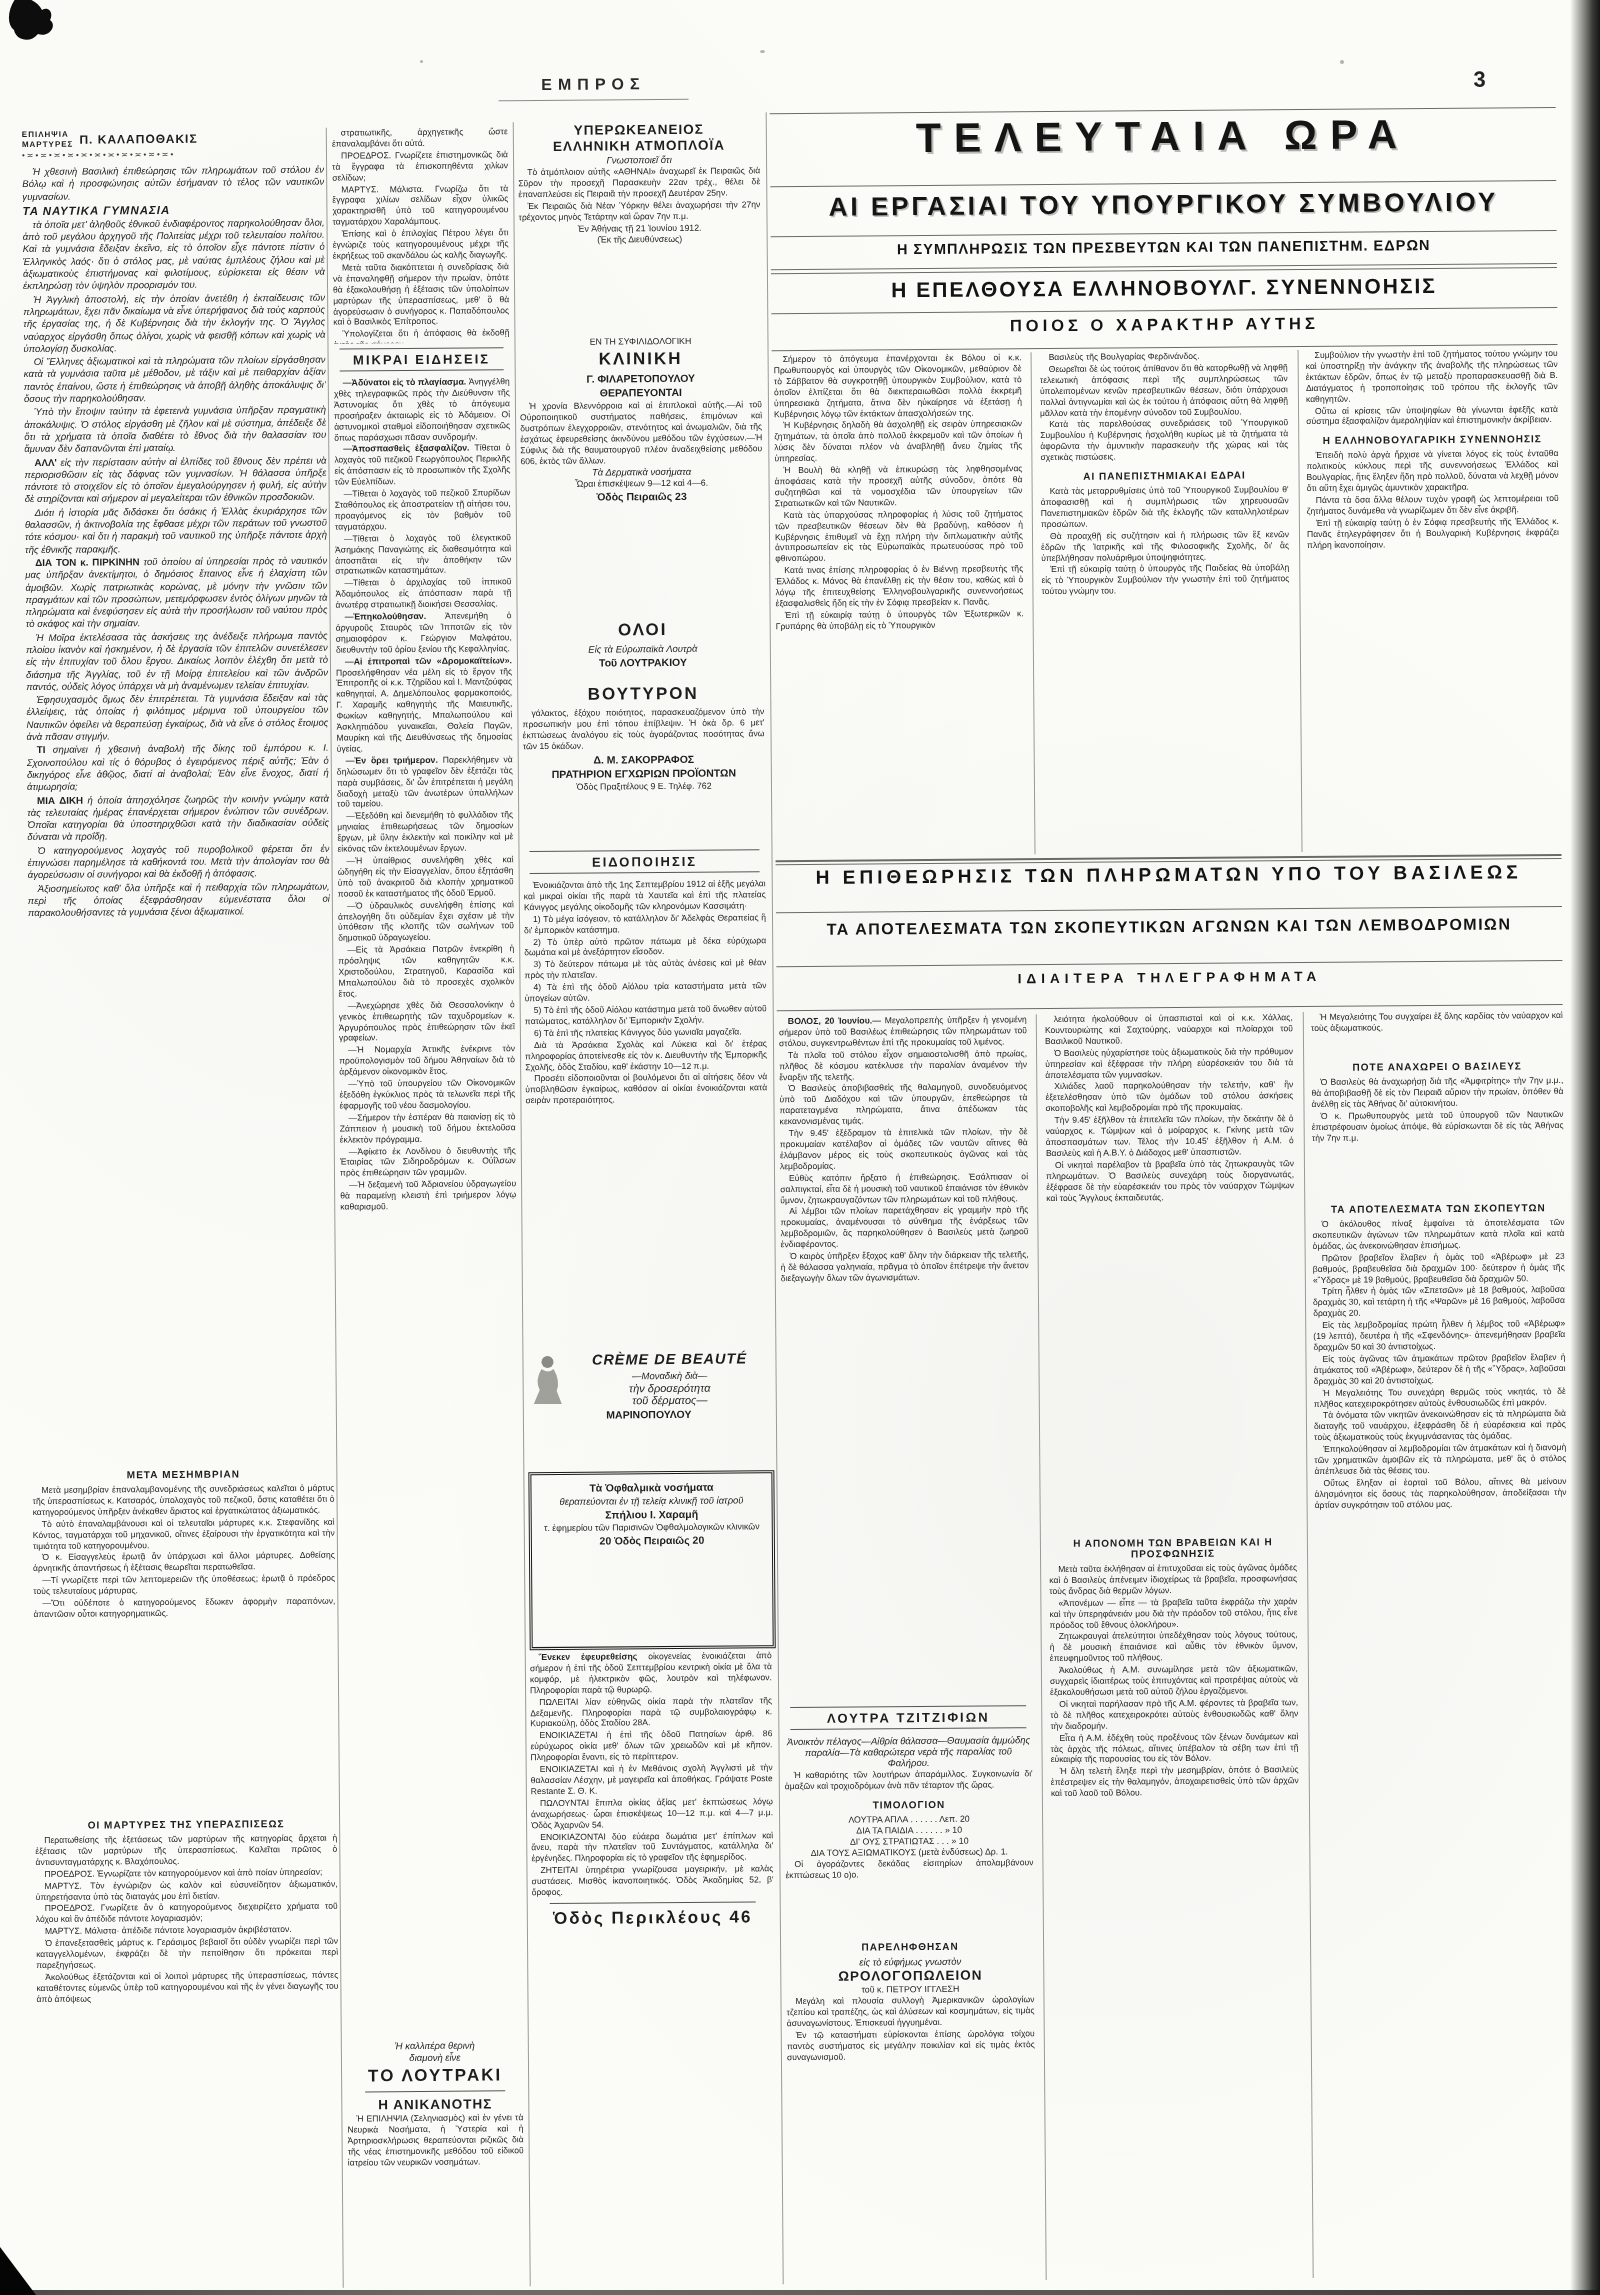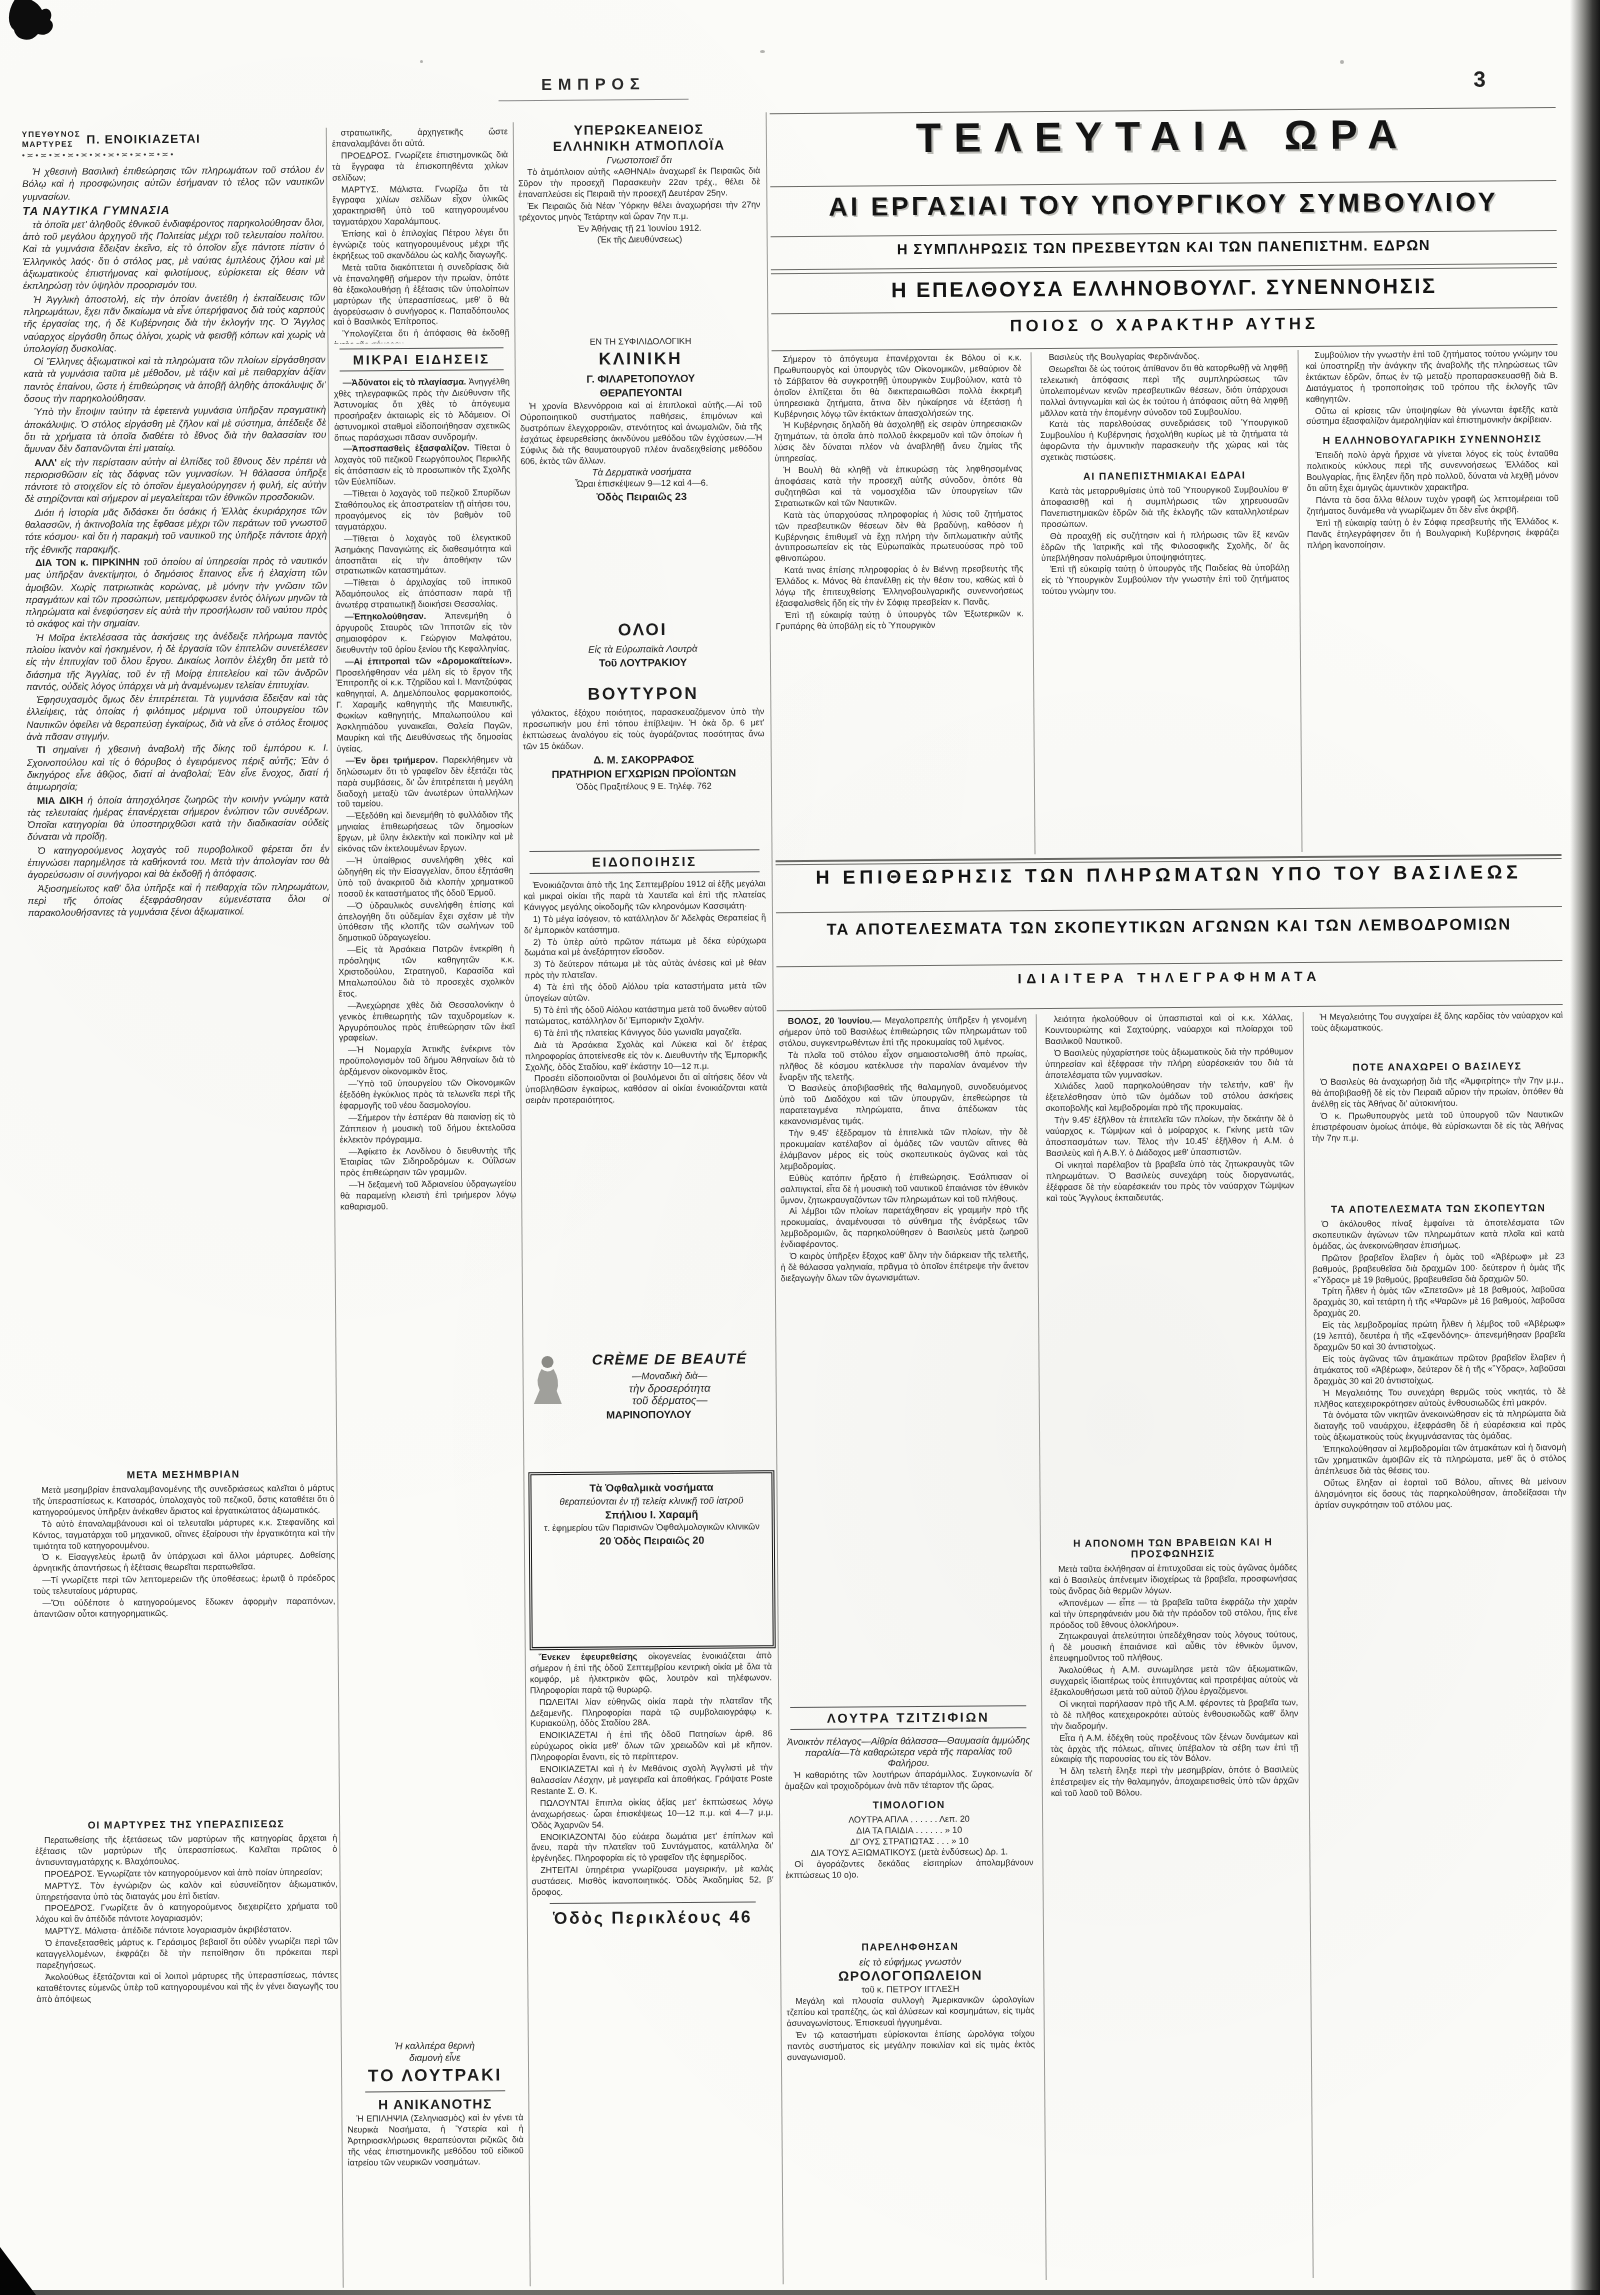--- a/index.html
+++ b/index.html
@@ -126,24 +126,24 @@
     <div class="hl hl3">Η ΣΥΜΠΛΗΡΩΣΙΣ ΤΩΝ ΠΡΕΣΒΕΥΤΩΝ ΚΑΙ ΤΩΝ ΠΑΝΕΠΙΣΤΗΜ. ΕΔΡΩΝ</div>
     <div class="hl hl4">Η ΕΠΕΛΘΟΥΣΑ ΕΛΛΗΝΟΒΟΥΛΓ. ΣΥΝΕΝΝΟΗΣΙΣ</div>
     <div class="hl hl5">ΠΟΙΟΣ Ο ΧΑΡΑΚΤΗΡ ΑΥΤΗΣ</div>
     <div class="hl hl6">Η ΕΠΙΘΕΩΡΗΣΙΣ ΤΩΝ ΠΛΗΡΩΜΑΤΩΝ ΥΠΟ ΤΟΥ ΒΑΣΙΛΕΩΣ</div>
     <div class="hl hl7">ΤΑ ΑΠΟΤΕΛΕΣΜΑΤΑ ΤΩΝ ΣΚΟΠΕΥΤΙΚΩΝ ΑΓΩΝΩΝ ΚΑΙ ΤΩΝ ΛΕΜΒΟΔΡΟΜΙΩΝ</div>
     <div class="hl hl8">ΙΔΙΑΙΤΕΡΑ ΤΗΛΕΓΡΑΦΗΜΑΤΑ</div>
 
     <div class="box" id="c1a">
       <div class="edbox">
         <div class="edleft">
-          <div>ΥΠΕΥΘΥΝΟΣ</div>
+          <div>ΕΠΙΛΗΨΙΑ</div>
           <div>ΜΑΡΤΥΡΕΣ</div>
         </div>
-        <div class="edname">Π. ΕΝΟΙΚΙΑΖΕΤΑΙ</div>
+        <div class="edname">Π. ΚΑΛΑΠΟΘΑΚΙΣ</div>
       </div>
       <div class="edorn">•≍•≍•≍•≍•≍•≍•≍•≍•≍•≍•≍•</div>
       <div class="flow">
           <div class="blk pi">Ἡ χθεσινὴ Βασιλικὴ ἐπιθεώρησις τῶν πληρωμάτων τοῦ στόλου ἐν Βόλῳ καὶ ἡ προσφώνησις αὐτῶν ἐσήμαναν τὸ τέλος τῶν ναυτικῶν γυμνασίων.</div>
           <div class="blk side">ΤΑ ΝΑΥΤΙΚΑ ΓΥΜΝΑΣΙΑ</div>
           <div class="blk pi">τὰ ὁποῖα μετ' ἀληθοῦς ἐθνικοῦ ἐνδιαφέροντος παρηκολούθησαν ὅλοι, ἀπὸ τοῦ μεγάλου ἀρχηγοῦ τῆς Πολιτείας μέχρι τοῦ τελευταίου πολίτου. Καὶ τὰ γυμνάσια ἔδειξαν ἐκεῖνο, εἰς τὸ ὁποῖον εἶχε πάντοτε πίστιν ὁ Ἑλληνικὸς λαός· ὅτι ὁ στόλος μας, μὲ ναύτας ἐμπλέους ζήλου καὶ μὲ ἀξιωματικοὺς ἐπιστήμονας καὶ φιλοτίμους, εὑρίσκεται εἰς θέσιν νὰ ἐκπληρώσῃ τὸν ὑψηλὸν προορισμόν του.</div>
           <div class="blk pi">Ἡ Ἀγγλικὴ ἀποστολή, εἰς τὴν ὁποίαν ἀνετέθη ἡ ἐκπαίδευσις τῶν πληρωμάτων, ἔχει πᾶν δικαίωμα νὰ εἶνε ὑπερήφανος διὰ τοὺς καρποὺς τῆς ἐργασίας της, ἡ δὲ Κυβέρνησις διὰ τὴν ἐκλογήν της. Ὁ Ἄγγλος ναύαρχος εἰργάσθη ὅπως ὀλίγοι, χωρὶς νὰ φεισθῇ κόπων καὶ χωρὶς νὰ ὑπολογίσῃ δυσκολίας.</div>
           <div class="blk pi">Οἱ Ἕλληνες ἀξιωματικοὶ καὶ τὰ πληρώματα τῶν πλοίων εἰργάσθησαν κατὰ τὰ γυμνάσια ταῦτα μὲ μέθοδον, μὲ τάξιν καὶ μὲ πειθαρχίαν ἀξίαν παντὸς ἐπαίνου, ὥστε ἡ ἐπιθεώρησις νὰ ἀποβῇ ἀληθὴς ἀποκάλυψις δι' ὅσους τὴν παρηκολούθησαν.</div>
           <div class="blk pi">Ὑπὸ τὴν ἔποψιν ταύτην τὰ ἐφετεινὰ γυμνάσια ὑπῆρξαν πραγματικὴ ἀποκάλυψις. Ὁ στόλος εἰργάσθη μὲ ζῆλον καὶ μὲ σύστημα, ἀπέδειξε δὲ ὅτι τὰ χρήματα τὰ ὁποῖα διαθέτει τὸ ἔθνος διὰ τὴν θαλασσίαν του ἄμυναν δὲν δαπανῶνται ἐπὶ ματαίῳ.</div>
           <div class="blk pi"><span class="lead-caps">ΑΛΛ' </span>εἰς τὴν περίστασιν αὐτὴν αἱ ἐλπίδες τοῦ ἔθνους δὲν πρέπει νὰ περιορισθῶσιν εἰς τὰς δάφνας τῶν γυμνασίων. Ἡ θάλασσα ὑπῆρξε πάντοτε τὸ στοιχεῖον εἰς τὸ ὁποῖον ἐμεγαλούργησεν ἡ φυλή, εἰς αὐτὴν δὲ στηρίζονται καὶ σήμερον αἱ μεγαλείτεραι τῶν ἐθνικῶν προσδοκιῶν.</div>

